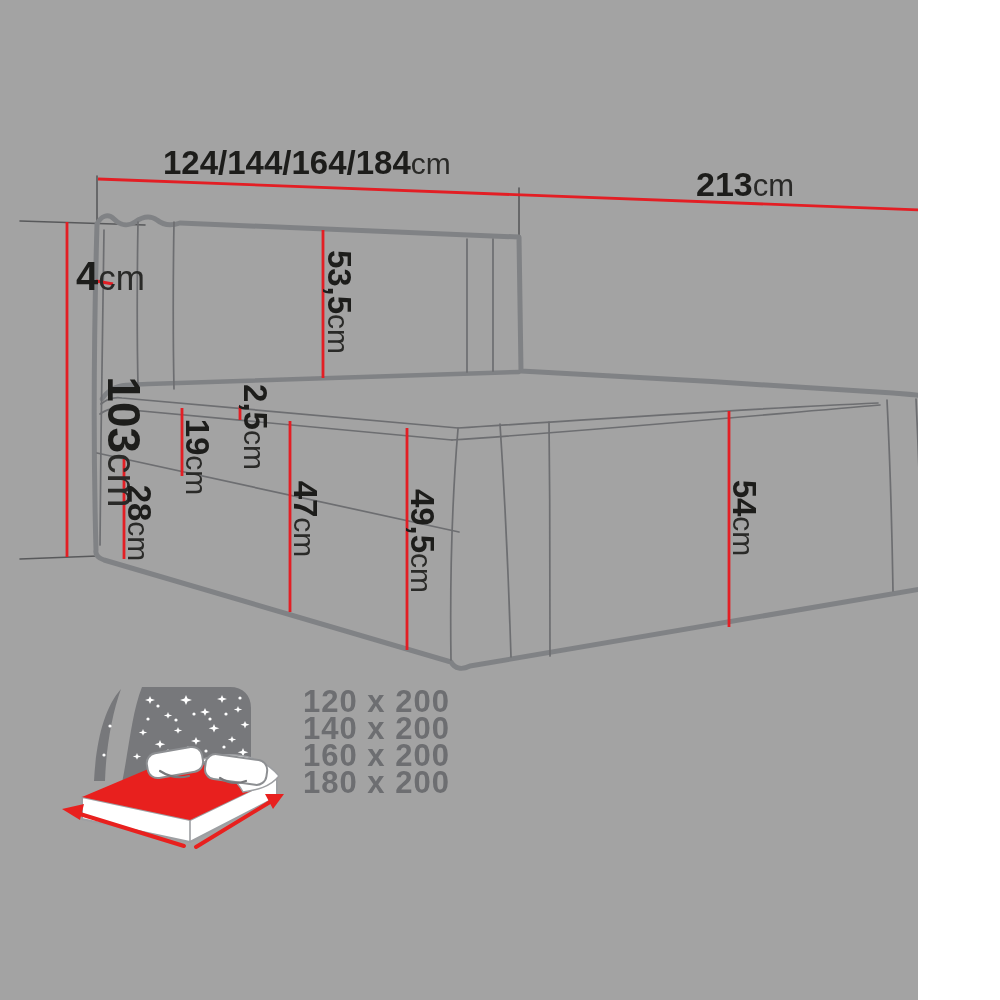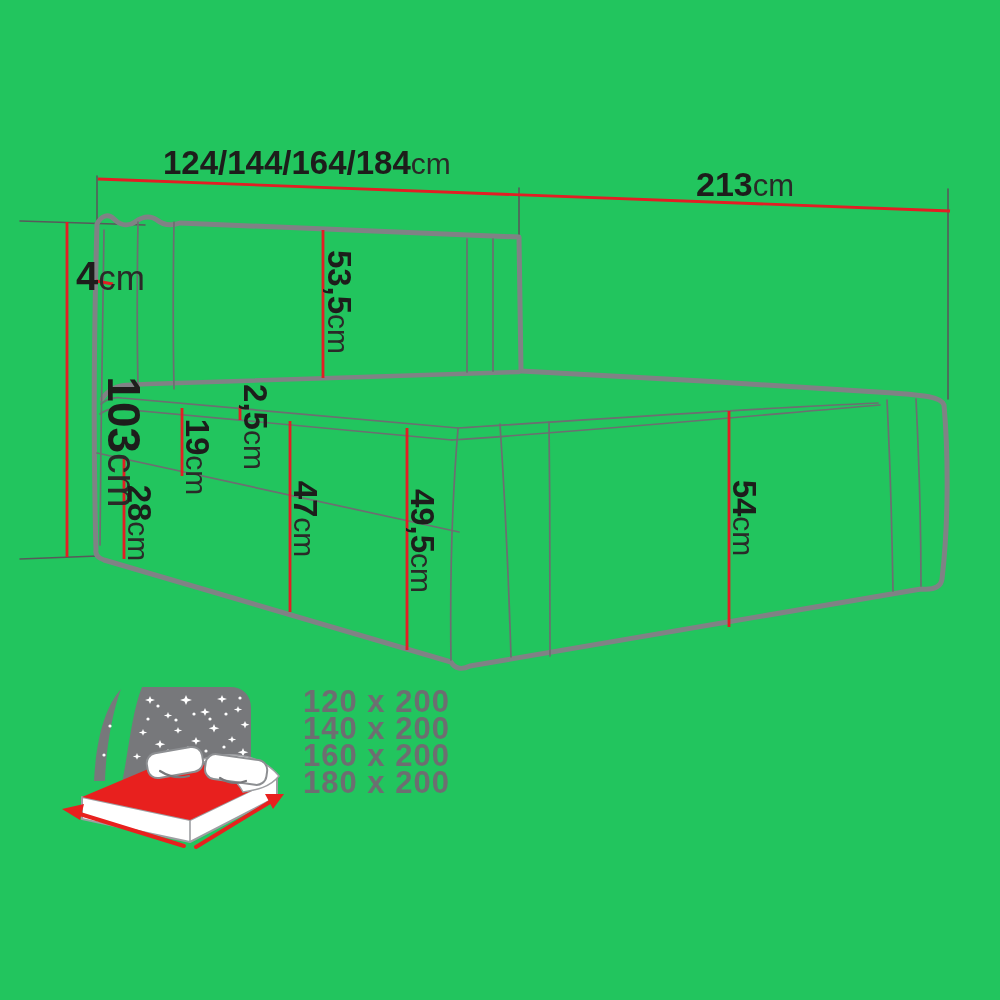--- a/index.html
+++ b/index.html
@@ -1,16 +1,16 @@
 <!DOCTYPE html>
 <html><head>
 <meta charset="utf-8">
 <style>
   html,body{margin:0;padding:0;background:#ffffff;}
-  .stage{position:relative;width:1000px;height:1000px;background:#22c55e;overflow:hidden;}
+  .stage{position:relative;width:918px;height:1000px;background:#a3a3a3;overflow:hidden;}
   svg{position:absolute;inset:0;}
   text{font-family:"Liberation Sans", sans-serif;}
   .dim-num{font-weight:700;fill:#1d1d1b;}
   .dim-unit{font-weight:400;fill:#2a2a28;}
   .size-line{font-weight:700;fill:#6d6e71;letter-spacing:1px;}
   .thick{stroke:#808285;stroke-width:5;fill:none;stroke-linecap:round;stroke-linejoin:round;}
   .thin{stroke:#6d6e71;stroke-width:1.7;fill:none;stroke-linecap:round;}
   .red{stroke:#e31e24;stroke-width:2.8;fill:none;stroke-linecap:butt;}
   .ext{stroke:#58595b;stroke-width:1.6;fill:none;stroke-linecap:round;}
 </style>

